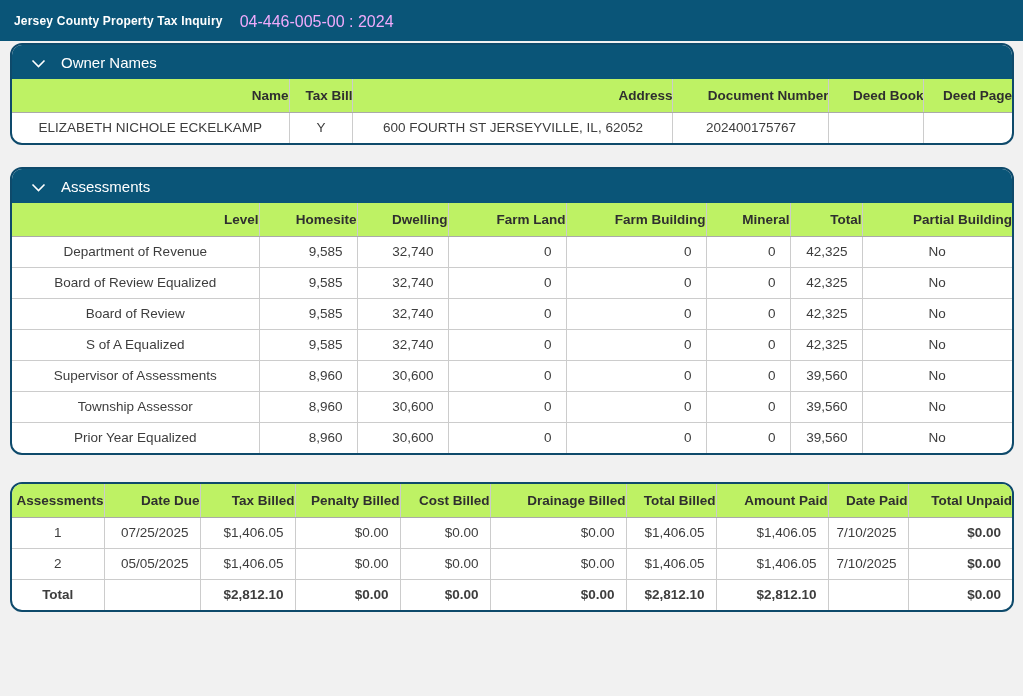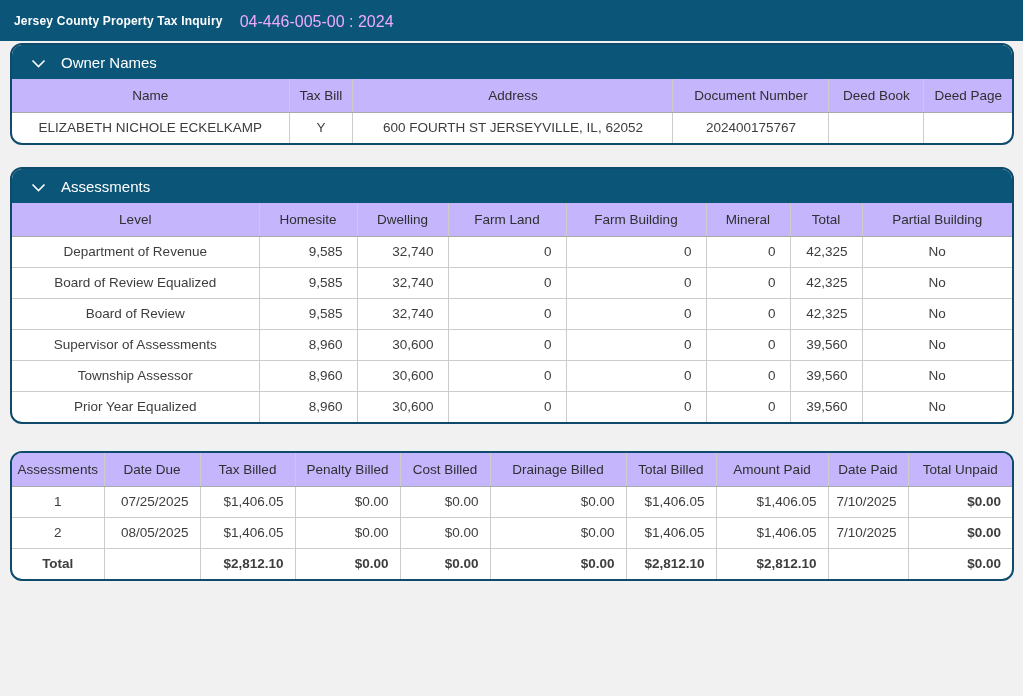--- a/index.html
+++ b/index.html
@@ -67,27 +67,27 @@
     font-weight:400;
   }
   
   table{
     width:100%;
     border-collapse:collapse;
     table-layout:fixed;
     font-size:13.5px;
   }
   th{
-    font-weight:normal;
+    font-weight:bold;
     color:var(--heading-text);
     height:33px;
-    text-align:center;
+    text-align:right;
     border-right:1px solid var(--cell-border);
     border-bottom:1px solid var(--th-underline);
-    background:#c4b5fd;
+    background:#bef264;
     overflow:hidden;
     white-space:nowrap;
   }
   td{
     height:31px;
     text-align:center;
     border-right:1px solid var(--cell-border);
     border-bottom:1px solid var(--cell-border);
     overflow:hidden;
     white-space:nowrap;
@@ -211,20 +211,30 @@
           <td>Board of Review</td>
           <td>9,585</td>
           <td>32,740</td>
           <td>0</td>
           <td>0</td>
           <td>0</td>
           <td>42,325</td>
           <td>No</td>
         </tr>
         <tr>
+          <td>S of A Equalized</td>
+          <td>9,585</td>
+          <td>32,740</td>
+          <td>0</td>
+          <td>0</td>
+          <td>0</td>
+          <td>42,325</td>
+          <td>No</td>
+        </tr>
+        <tr>
           <td>Supervisor of Assessments</td>
           <td>8,960</td>
           <td>30,600</td>
           <td>0</td>
           <td>0</td>
           <td>0</td>
           <td>39,560</td>
           <td>No</td>
         </tr>
         <tr>
@@ -287,21 +297,21 @@
           <td>$0.00</td>
           <td>$0.00</td>
           <td>$0.00</td>
           <td>$1,406.05</td>
           <td>$1,406.05</td>
           <td>7/10/2025</td>
           <td>$0.00</td>
         </tr>
         <tr>
           <td>2</td>
-          <td>08/05/2025</td>
+          <td>05/05/2025</td>
           <td>$1,406.05</td>
           <td>$0.00</td>
           <td>$0.00</td>
           <td>$0.00</td>
           <td>$1,406.05</td>
           <td>$1,406.05</td>
           <td>7/10/2025</td>
           <td>$0.00</td>
         </tr>
         <tr class="total-row">

